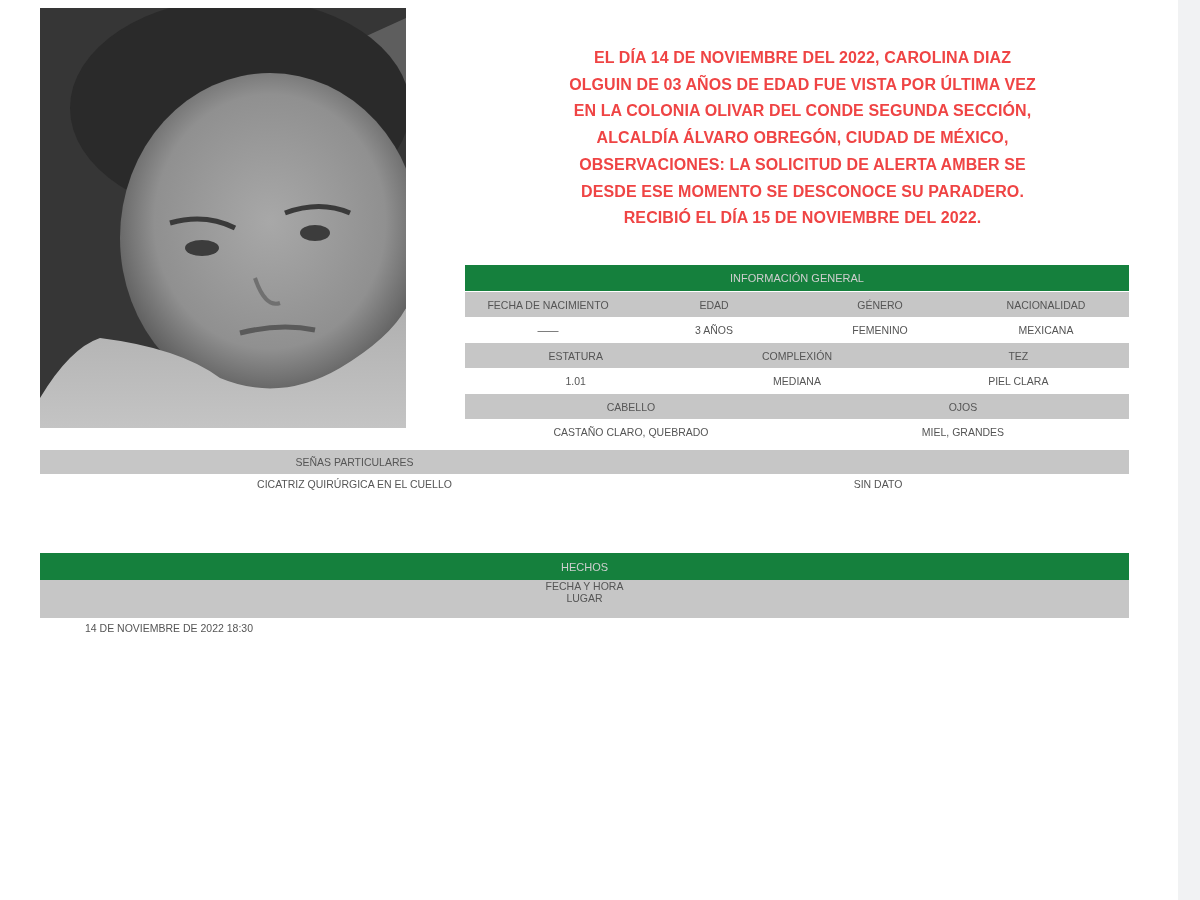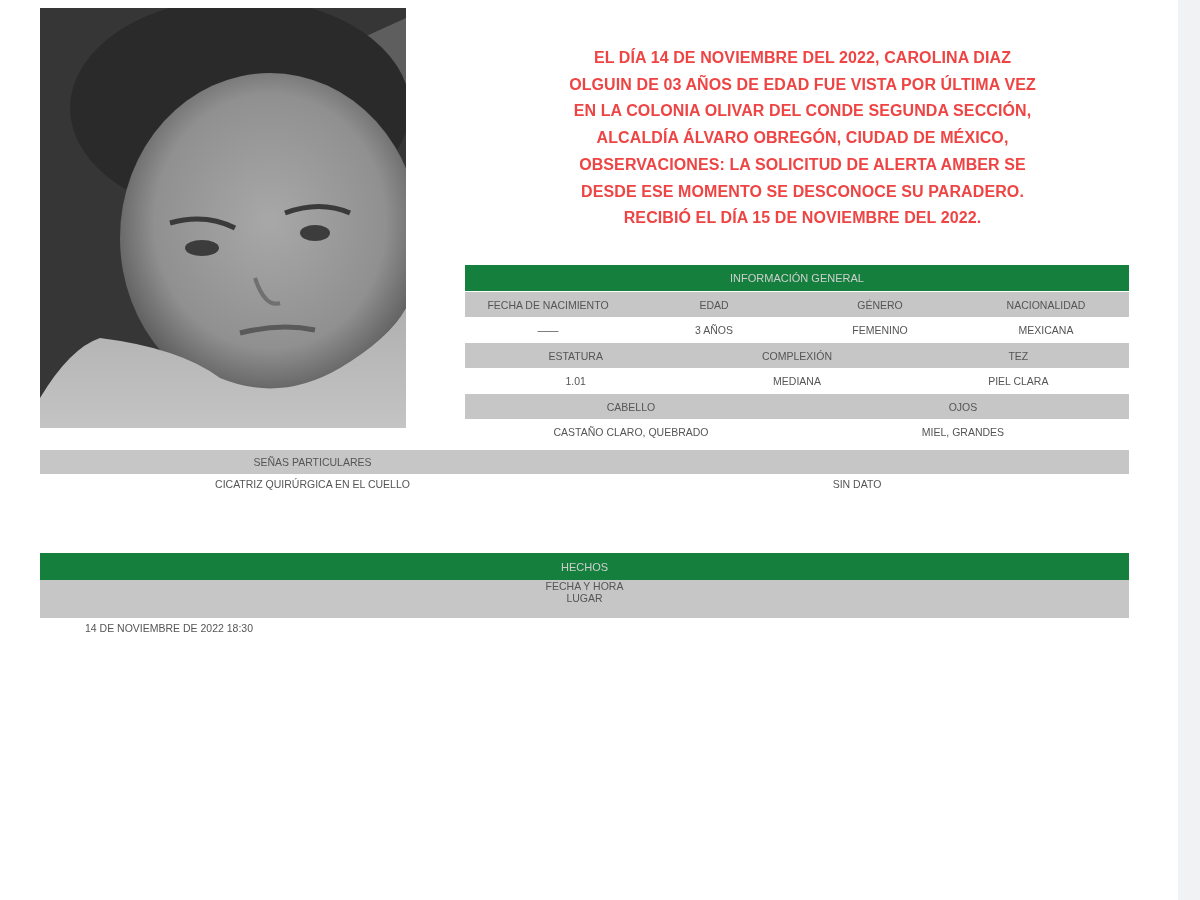--- a/index.html
+++ b/index.html
@@ -37,21 +37,21 @@
     .info-table .bar-dark { height: 26px; }
     .info-table .row-gray { height: 25px; margin-top: 1px; }
     .info-table .row-val { height: 25px; }
     .senas { position: absolute; left: 40px; top: 450px; width: 1089px; }
     .senas .row-gray { height: 24px; }
     .senas .row-val { height: 20px; }
     .hechos { position: absolute; left: 40px; top: 553px; width: 1089px; }
     .hechos .bar-dark { height: 27px; }
     .hechos .row-gray { height: 38px; flex-direction: column; }
     .hechos .row-val { height: 20px; }
-    .c-senas { width: 545px; flex: none; }
+    .c-senas { width: 545px; flex: none; margin-left: 42px; }
     .c-fecha { width: 258px; flex: none; }
     .c-lugar { flex: 1; }
   </style>
 </head>
 <body>
 
 <div class="right-strip"></div>
 
 <div class="photo" title="Fotografía de Carolina Diaz Olguin">
   <svg width="366" height="420" viewBox="0 0 366 420">

